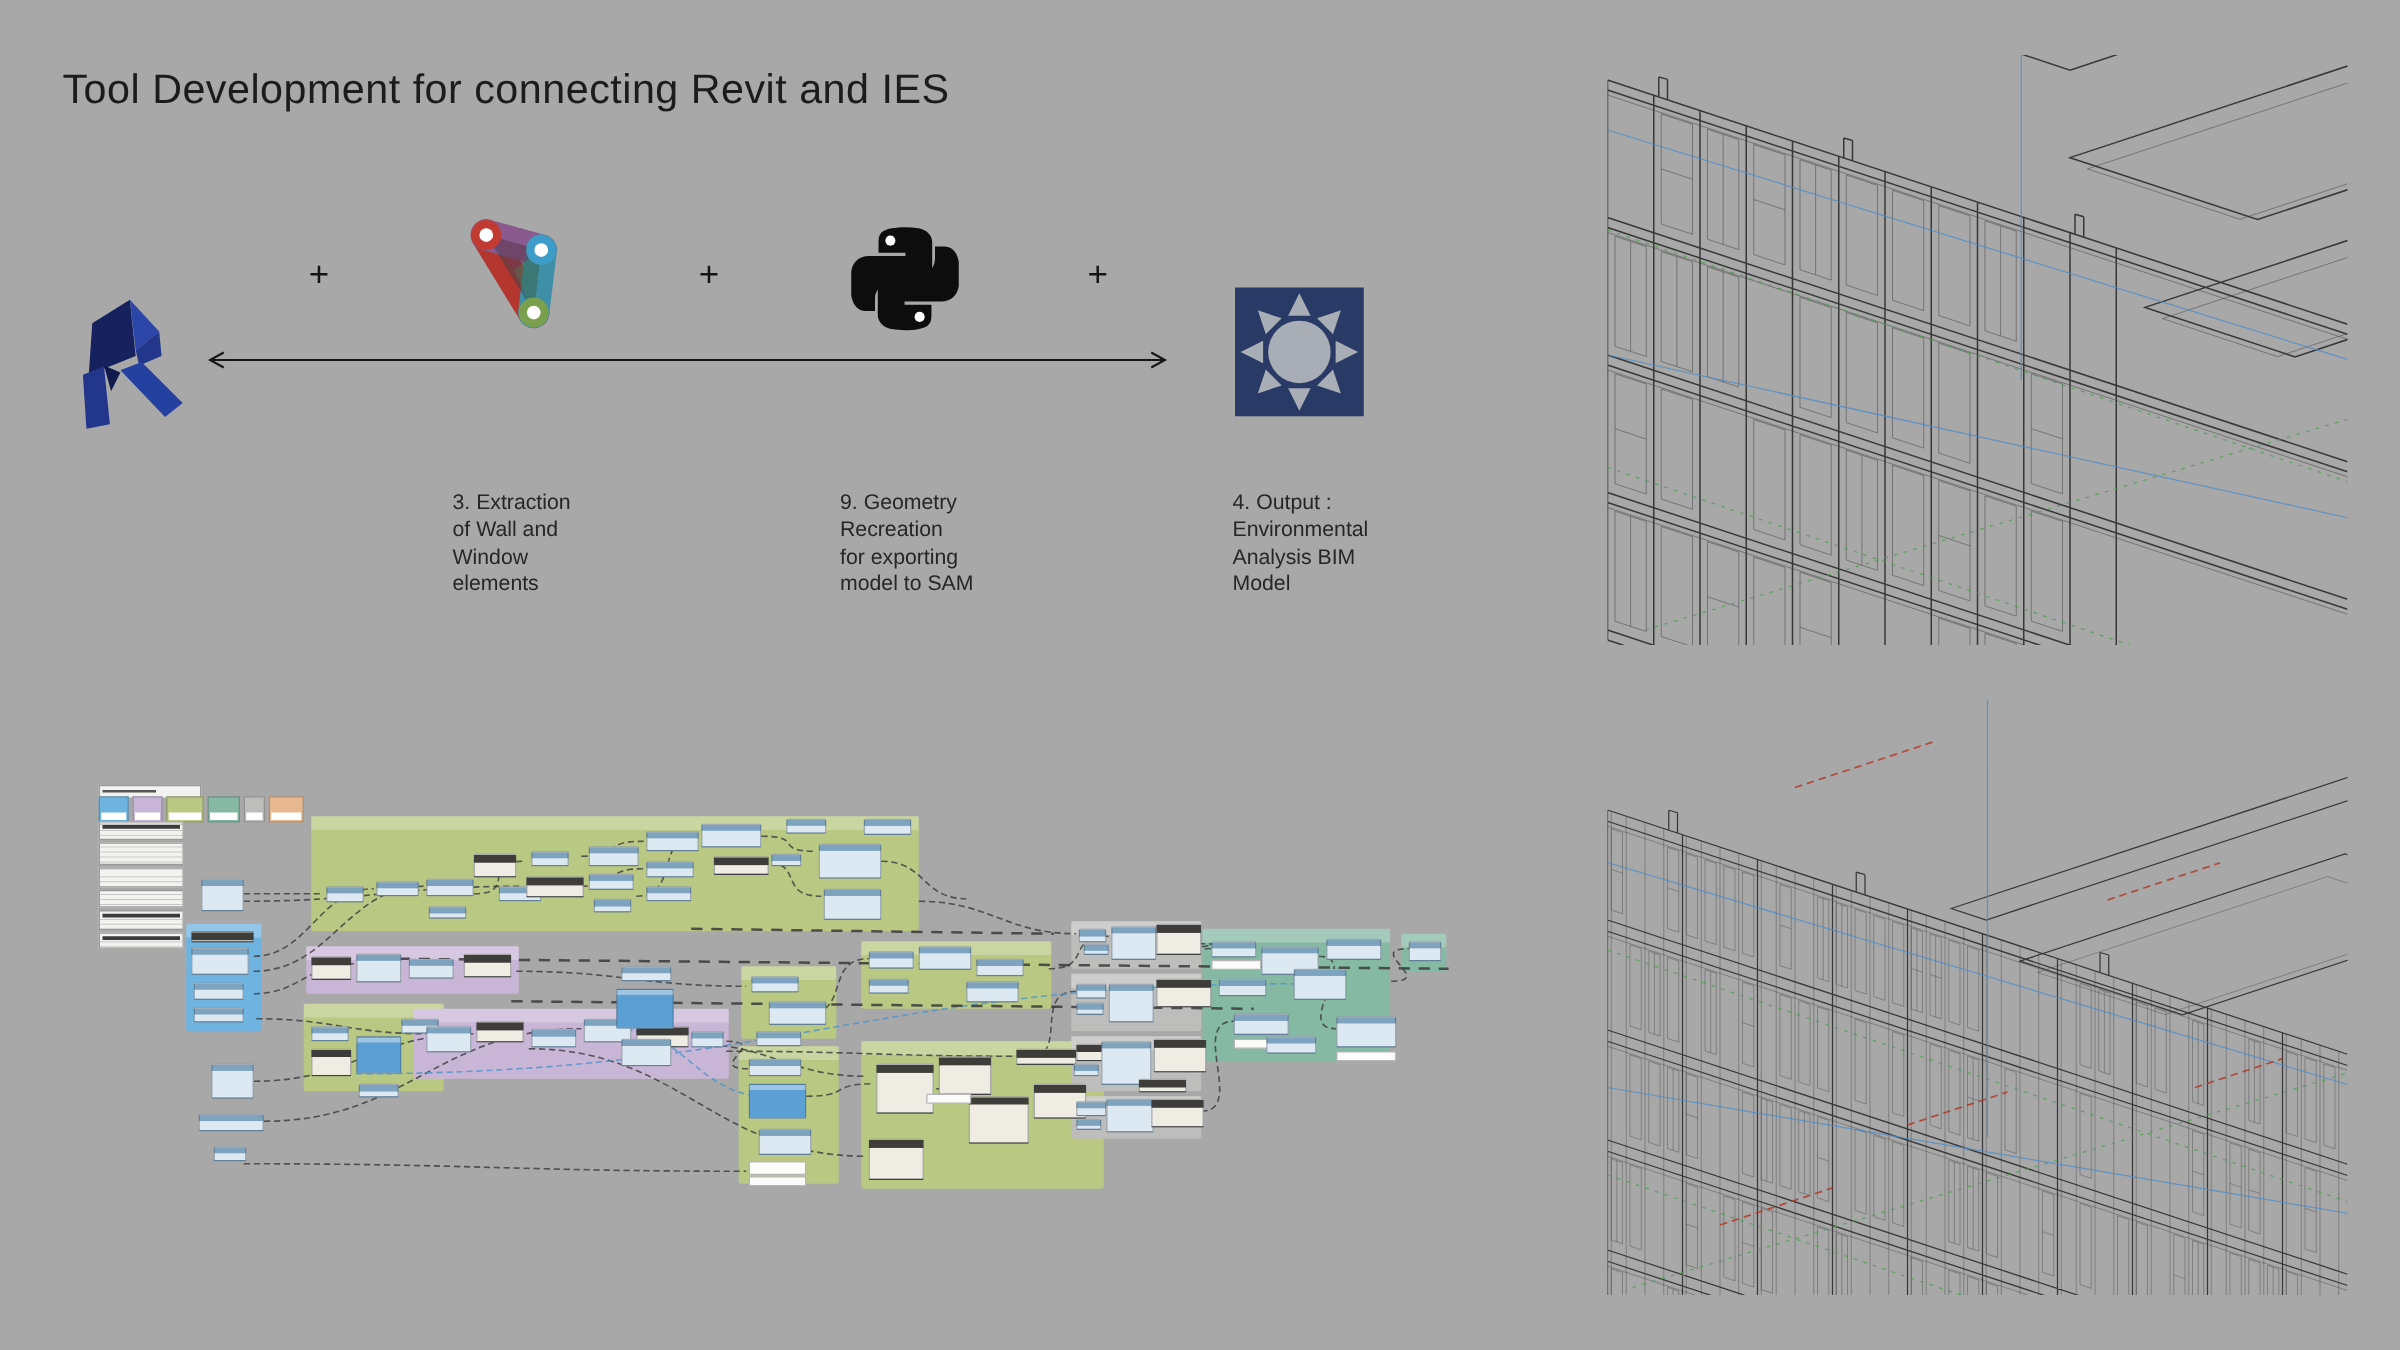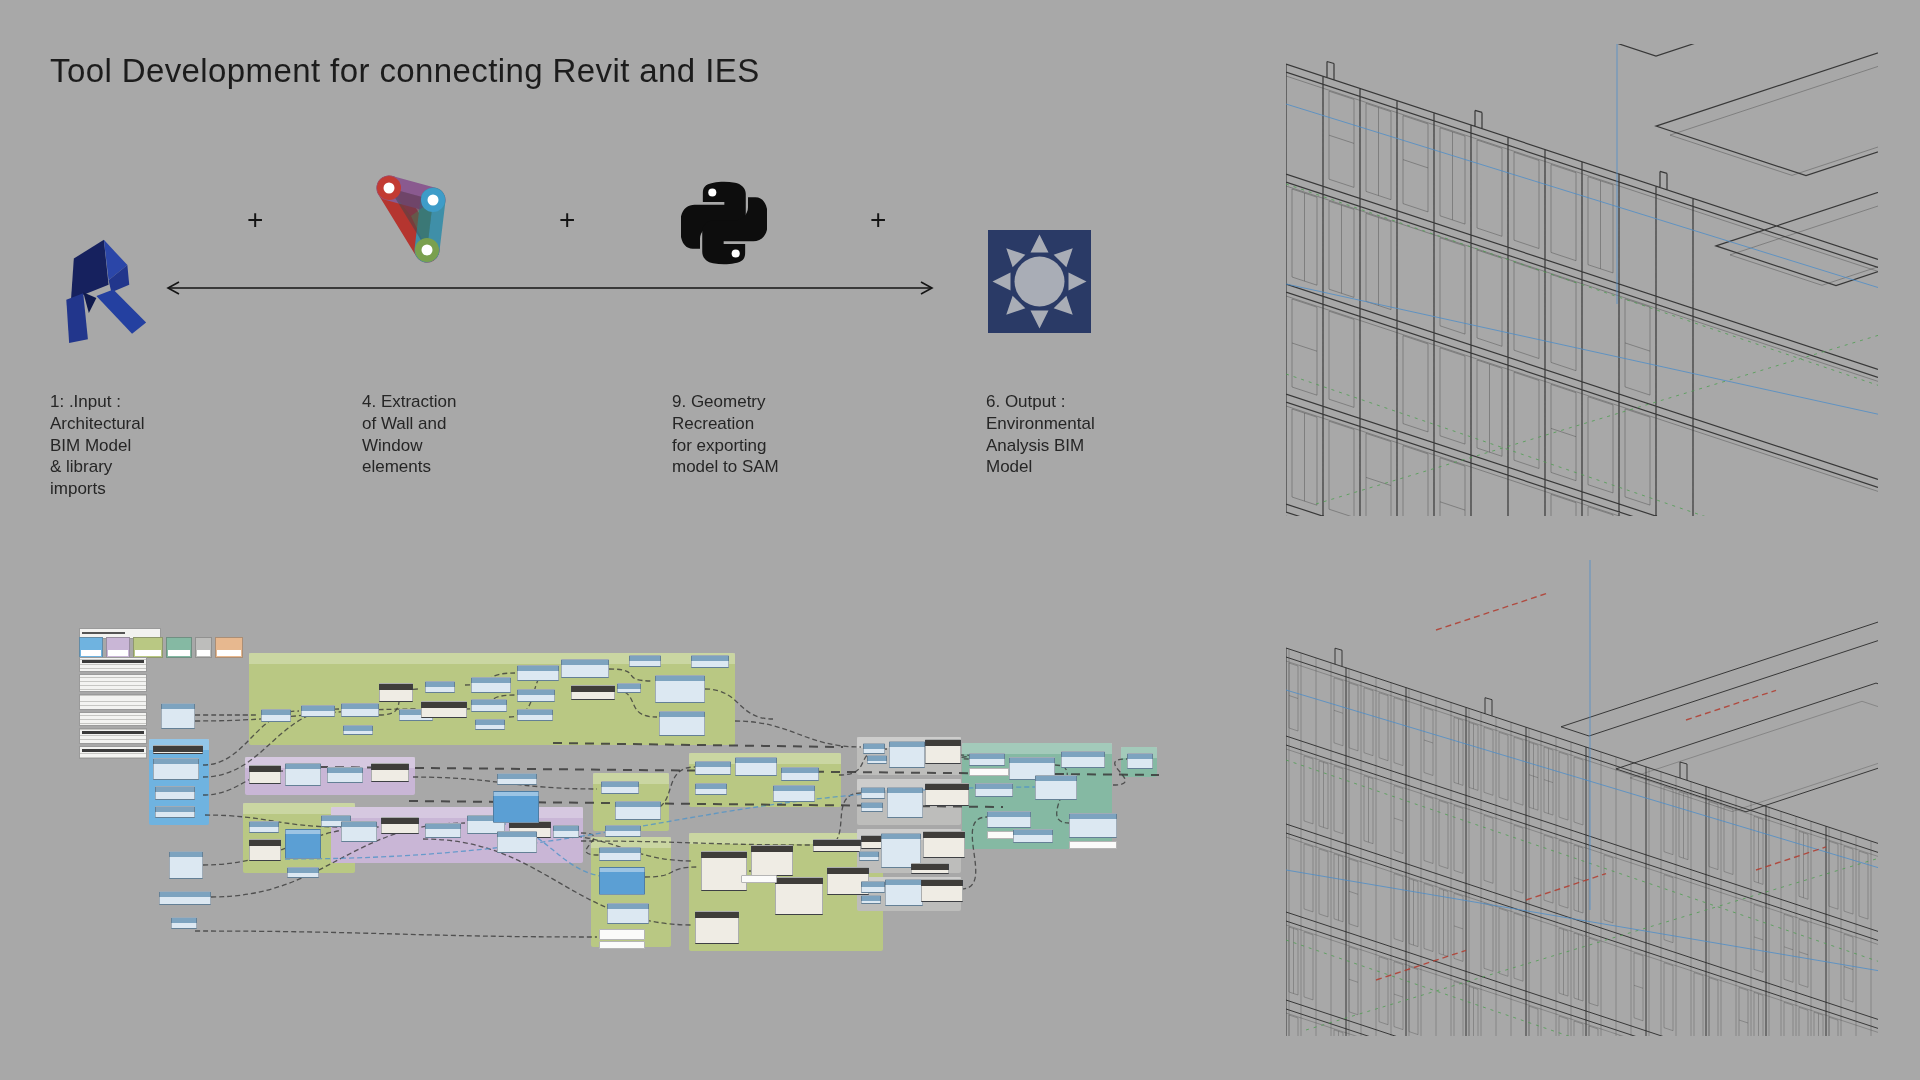--- a/index.html
+++ b/index.html
@@ -106,34 +106,29 @@
   </div>
 
   <svg class="arrow" width="776" height="18" viewBox="0 0 776 18">
     <g stroke="#151515" stroke-width="1.6" fill="none">
       <line x1="6" y1="9" x2="770" y2="9"></line>
       <polyline points="17,3 6,9 17,15"></polyline>
       <polyline points="759,3 770,9 759,15"></polyline>
     </g>
   </svg>
 
-  <div class="cap c1">1: .Input :
-Architectural
-BIM Model
-&amp; library
-imports</div>
-  <div class="cap c2">4. Extraction
+  <div class="cap c2">3. Extraction
 of Wall and
 Window
 elements</div>
   <div class="cap c3">9. Geometry
 Recreation
 for exporting
 model to SAM</div>
-  <div class="cap c4">6. Output :
+  <div class="cap c4">4. Output :
 Environmental
 Analysis BIM
 Model</div>
 
   <div class="graph">
       <div class="grp" style="left: 76px; top: 114px; width: 60px; height: 86px; background: rgb(111, 179, 224);"></div>
       <div class="grp" style="left: 176px; top: 28px; width: 486px; height: 92px; background: rgb(185, 200, 131);"></div>
       <div class="grp" style="left: 172px; top: 132px; width: 170px; height: 38px; background: rgb(201, 182, 214);"></div>
       <div class="grp" style="left: 170px; top: 178px; width: 112px; height: 70px; background: rgb(185, 200, 131);"></div>
       <div class="grp" style="left: 258px; top: 182px; width: 252px; height: 56px; background: rgb(201, 182, 214);"></div>

